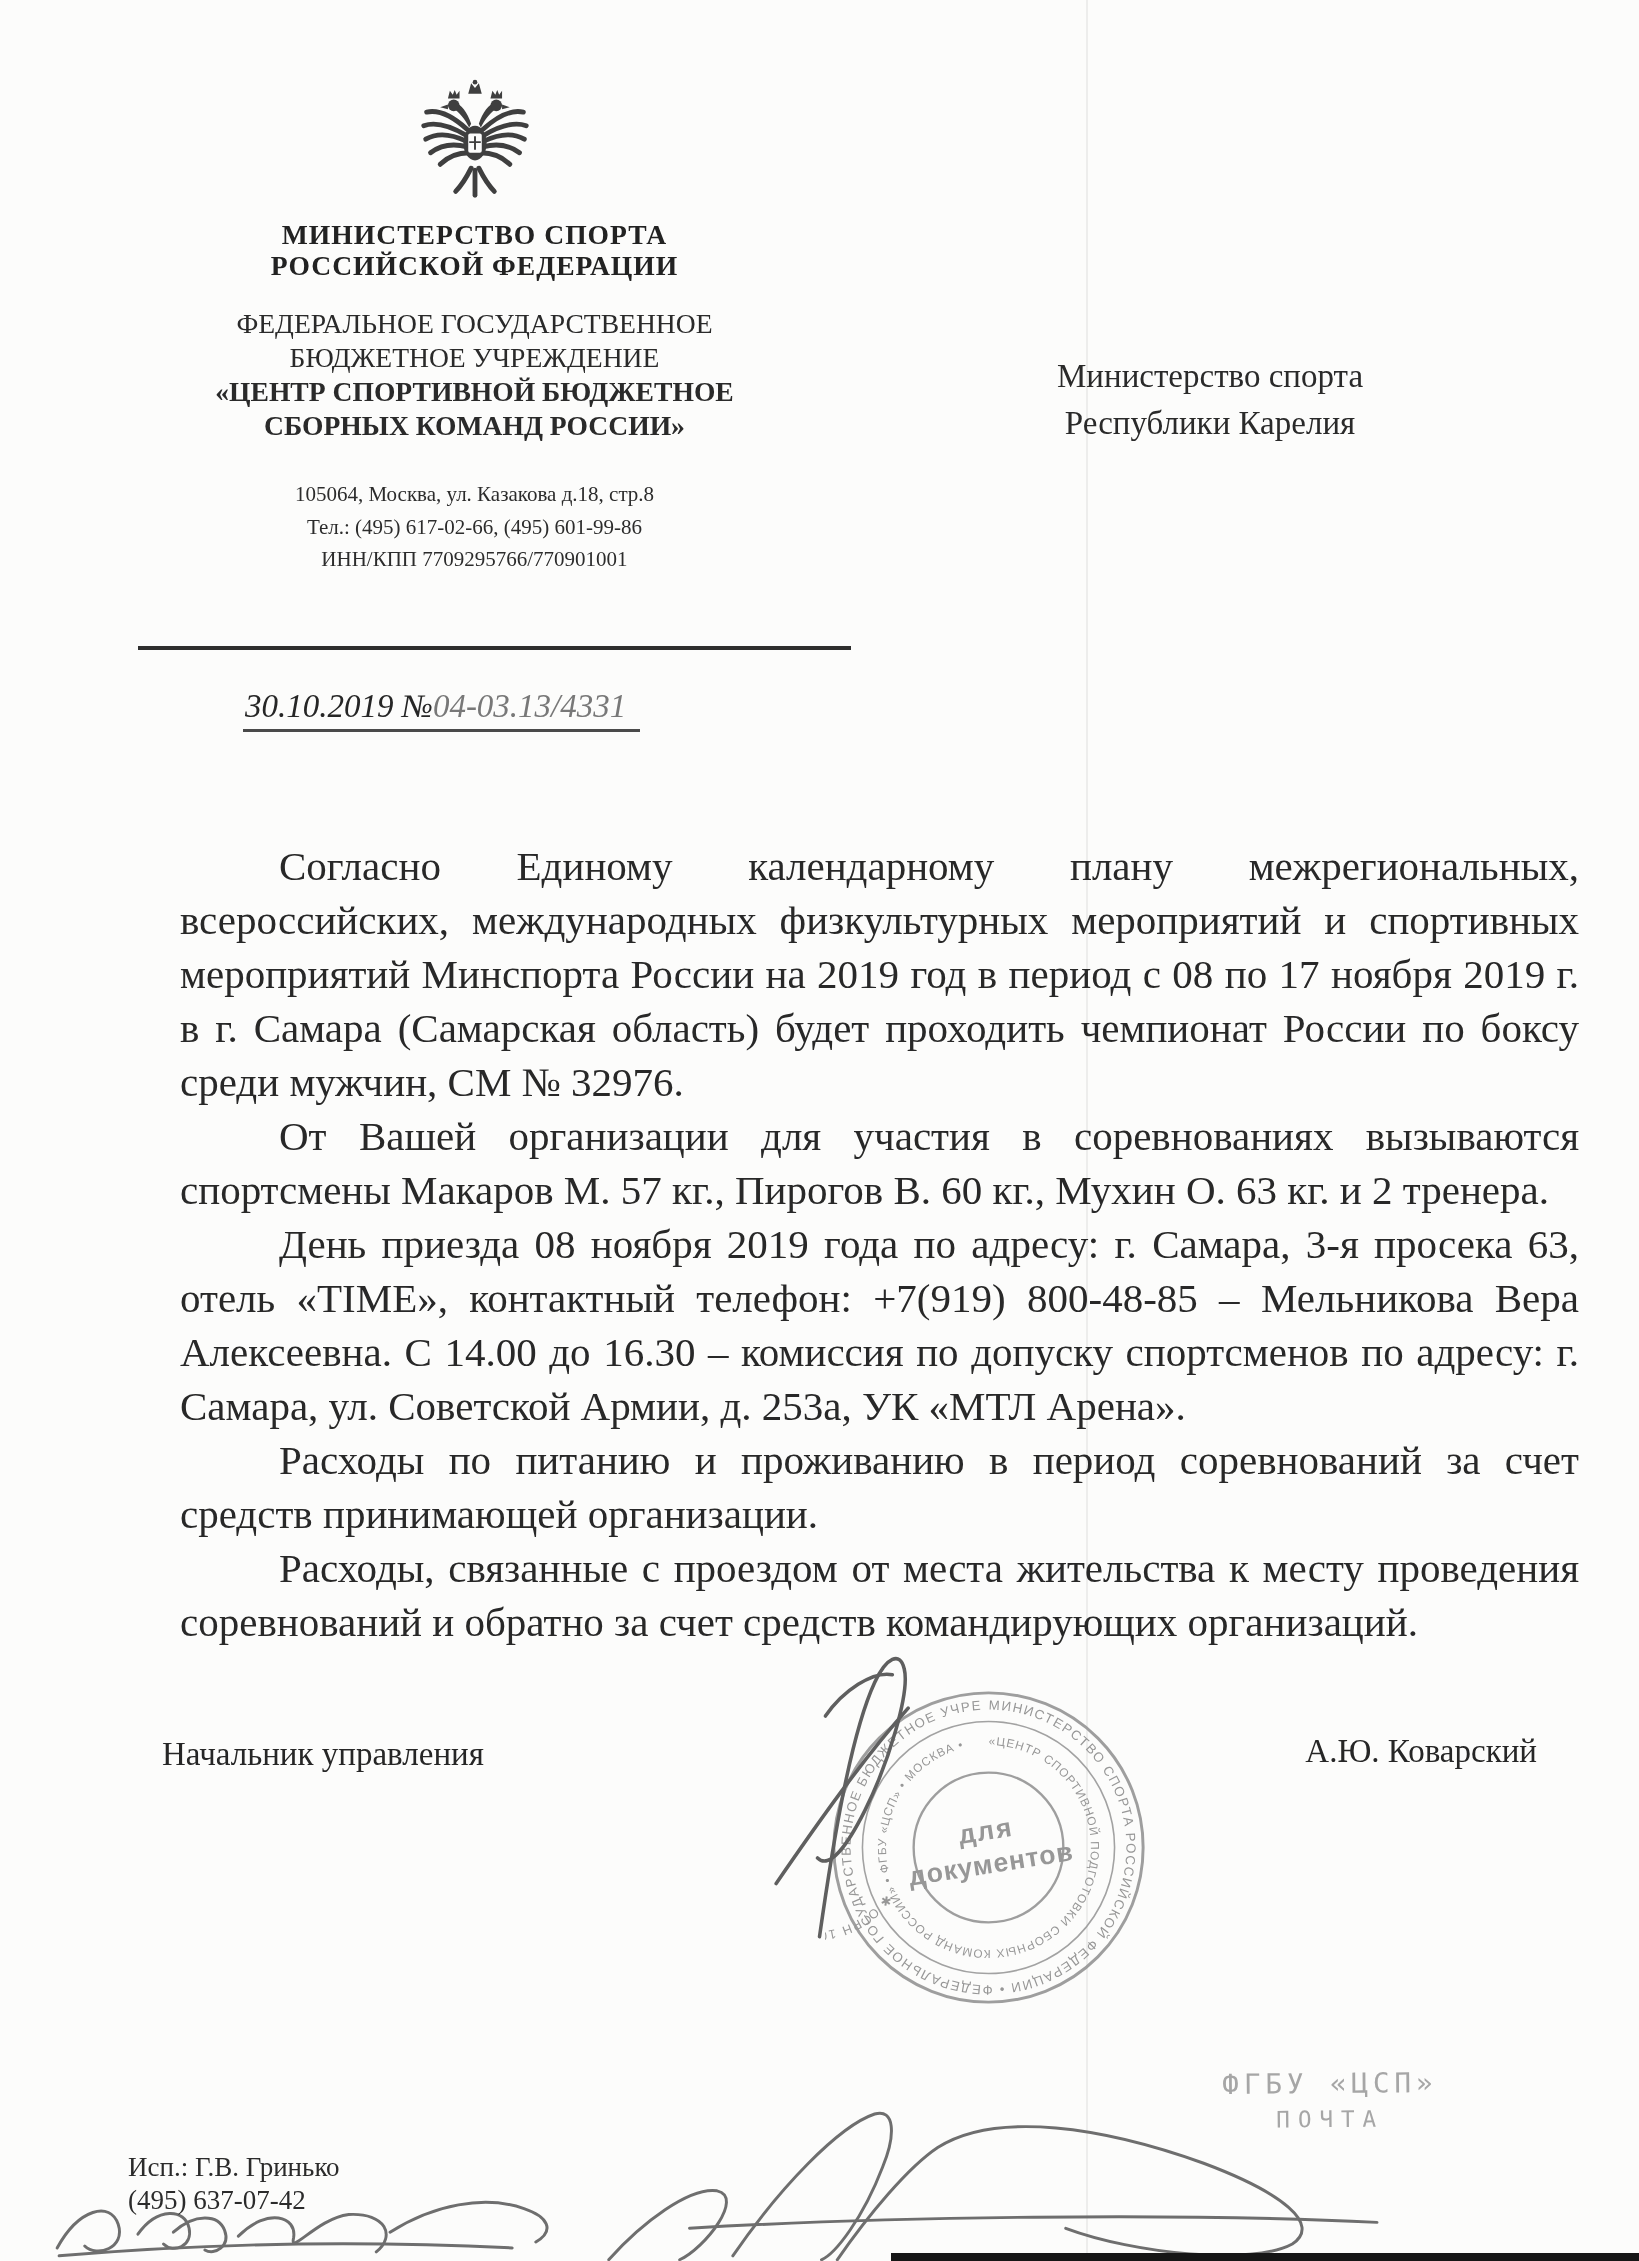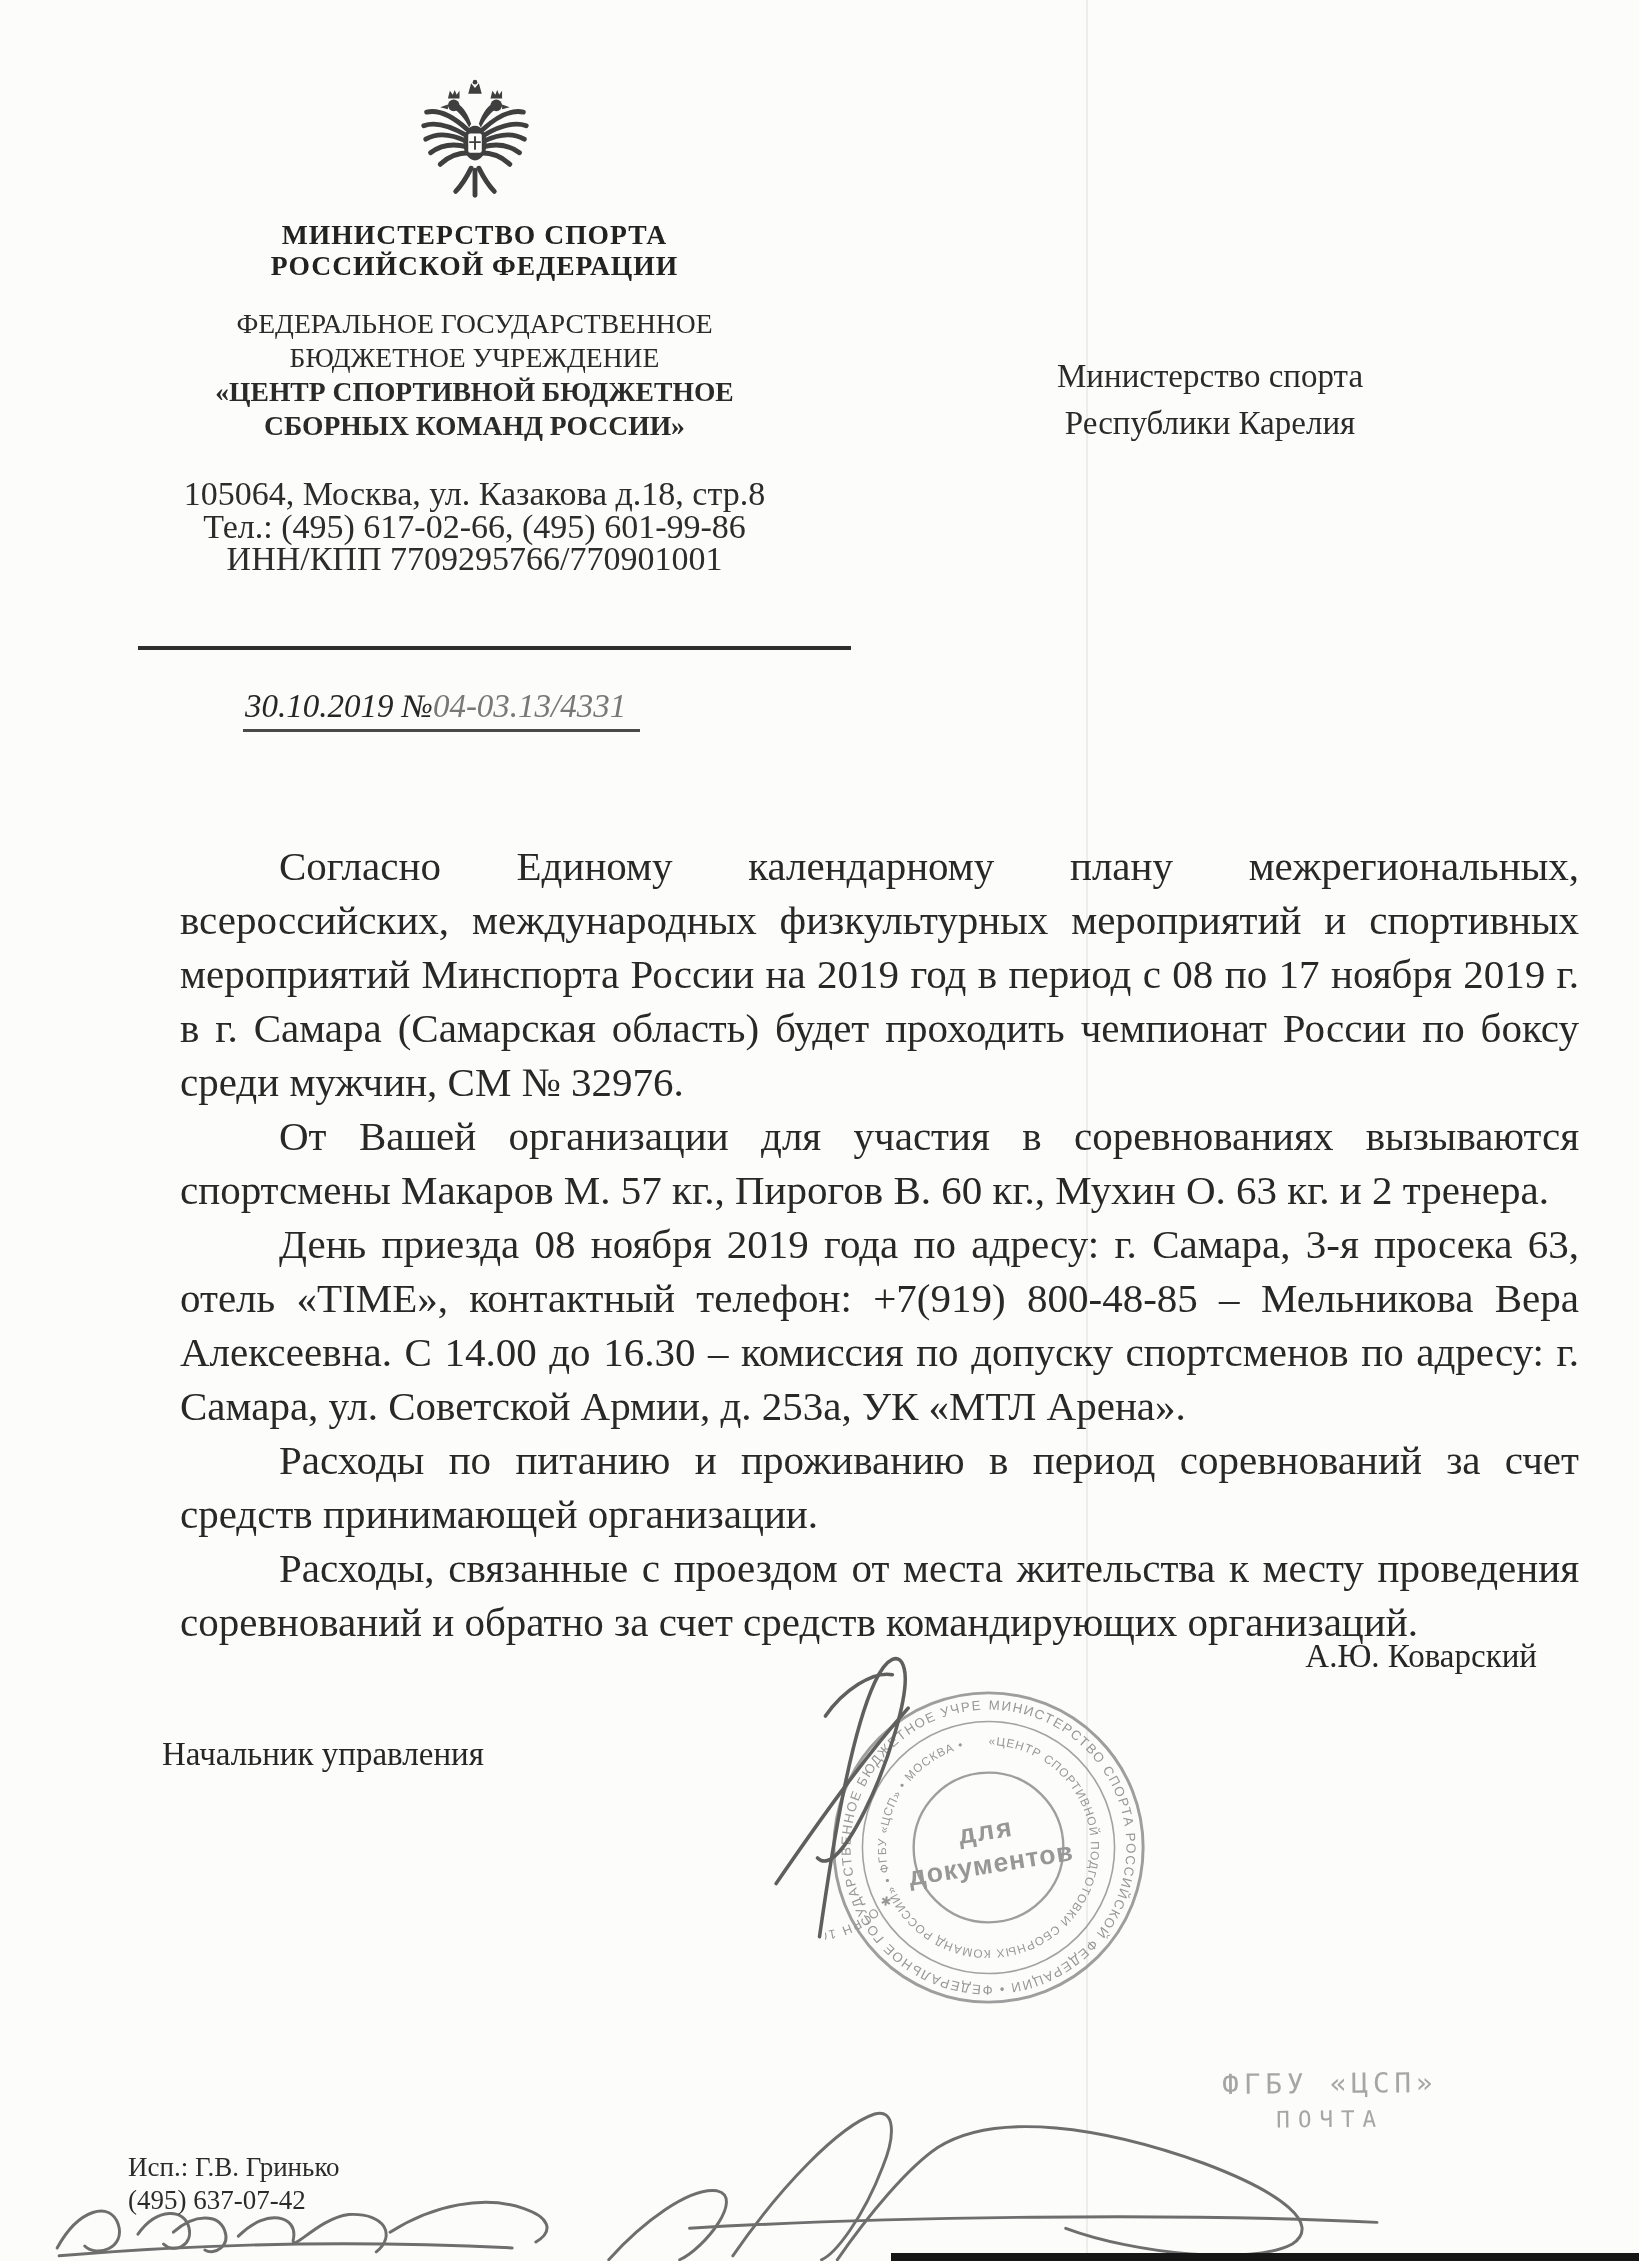--- a/index.html
+++ b/index.html
@@ -13,33 +13,33 @@
     color:#262626;
   }
   
   .seam{position:absolute;top:0;bottom:0;width:2px;background:#ededec;}
   
   .lh{position:absolute;left:118px;top:79px;width:713px;text-align:center;}
   .coa{display:block;margin:0 auto 7.9px auto;}
   .lh-ministry{font-weight:bold;font-size:27.6px;line-height:31.5px;letter-spacing:1px;color:#222;}
   .lh-org{font-size:27.6px;line-height:34px;margin-top:25.6px;color:#2a2a2a;}
   .lh-org .b{font-weight:bold;}
-  .lh-addr{font-size:34px;line-height:32.5px;margin-top:35px;color:#2c2c2c;}
+  .lh-addr{font-size:21px;line-height:32.5px;margin-top:35px;color:#2c2c2c;}
   .divider{position:absolute;left:138px;top:646px;width:713px;height:3.9px;background:#2e2e2e;}
   
   .ref{position:absolute;left:243px;top:688px;font-size:33px;border-bottom:3px solid #4a4a4a;padding:0 13.8px 3.9px 2px;font-style:italic;}
   .ref .num{color:#787878;}
   
   .rcpt{position:absolute;left:1013px;top:353px;width:394px;text-align:center;font-size:33px;line-height:47px;color:#2a2a2a;}
   
   .body{position:absolute;left:148px;top:839px;width:1399px;font-size:41px;line-height:54px;text-align:justify;color:#282828;margin-left:32px;}
   .body p{margin:0;text-indent:99px;}
   
   .sig-title{position:absolute;left:146px;top:1736px;font-size:33px;margin-left:16px;}
-  .sig-name{position:absolute;left:1143px;top:1638px;width:394px;text-align:right;font-size:33px;}
+  .sig-name{position:absolute;left:1143px;top:1733px;width:394px;text-align:right;font-size:33px;}
   
   .stamp{position:absolute;left:825px;top:1684px;opacity:.92;}
   .stamp text{font-family:"Liberation Sans","DejaVu Sans",sans-serif;fill:#8f8f8f;}
   
   .ink{position:absolute;left:0;top:0;pointer-events:none;}
   
   .mail{position:absolute;left:1212px;top:2067px;width:236px;text-align:center;
         font-family:"DejaVu Sans Mono","Liberation Mono",monospace;color:#a6a6a6;transform:rotate(-.5deg);}
   .mail .l1{font-size:27.6px;letter-spacing:4.9px;}
   .mail .l2{font-size:22.7px;letter-spacing:7.9px;margin-top:5.9px;}

